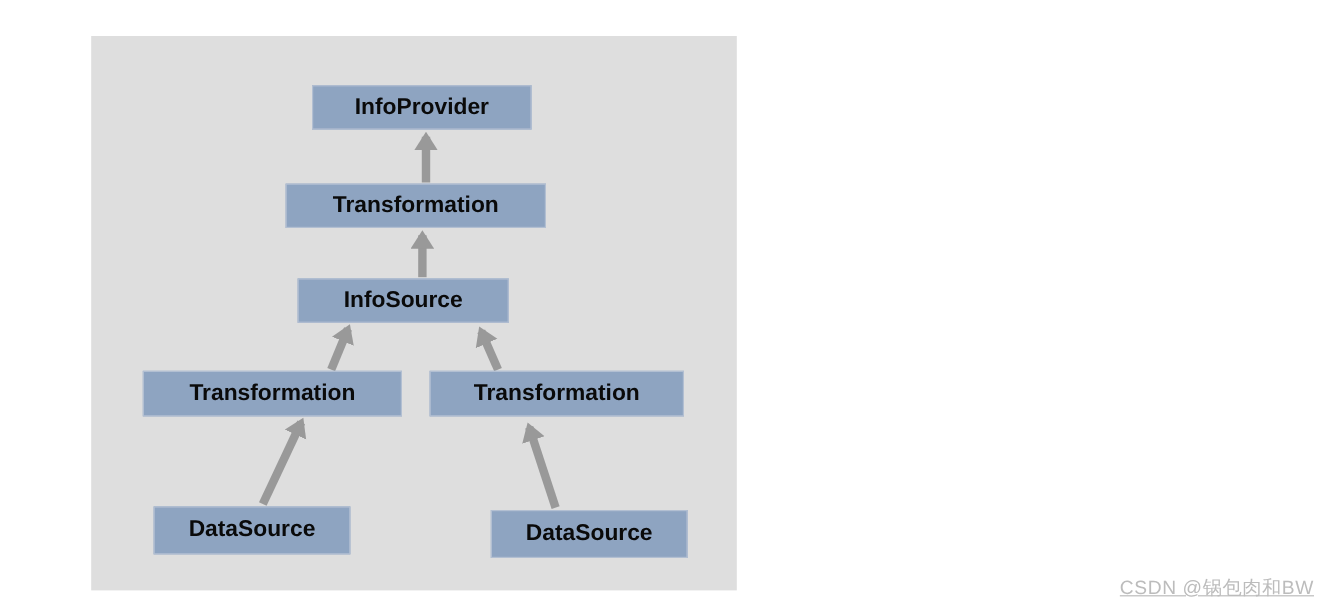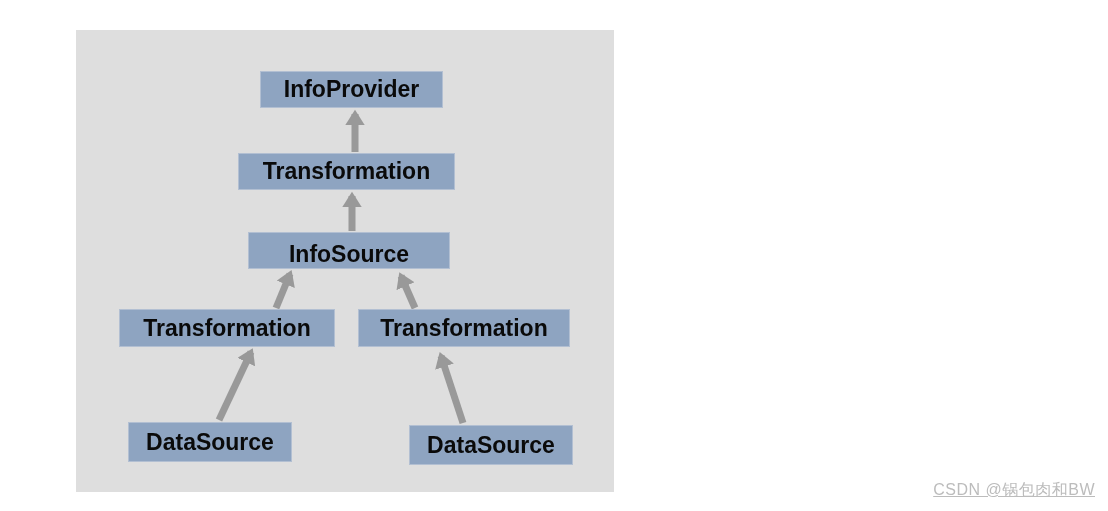--- a/index.html
+++ b/index.html
@@ -38,29 +38,29 @@
   .arrow-layer line {
     stroke: var(--arrow);
     stroke-width: 7;
   }
   .node {
     position: absolute;
     background: var(--node-fill);
     border: 1px solid var(--node-border);
     color: var(--node-text);
     font-weight: bold;
-    font-size: 23px;
+    font-size: 19px;
     display: flex;
     align-items: center;
     justify-content: center;
     white-space: nowrap;
   }
   .node-infoprovider        { left: 184px; top: 41px;  width: 183px; height: 37px; }
   .node-transformation-top  { left: 162px; top: 123px; width: 217px; height: 37px; }
-  .node-infosource          { left: 172px; top: 202px; width: 202px; height: 37px; align-items: flex-end; }
+  .node-infosource          { left: 172px; top: 202px; width: 176px; height: 37px; }
   .node-transformation-left { left: 43px;  top: 279px; width: 216px; height: 38px; }
   .node-transformation-right{ left: 282px; top: 279px; width: 212px; height: 38px; }
   .node-datasource-left     { left: 52px;  top: 392px; width: 164px; height: 40px; }
   .node-datasource-right    { left: 333px; top: 395px; width: 164px; height: 40px; }
   .watermark {
     position: absolute;
     right: 13px;
     top: 480px;
     font-size: 16px;
     color: var(--watermark-color);

